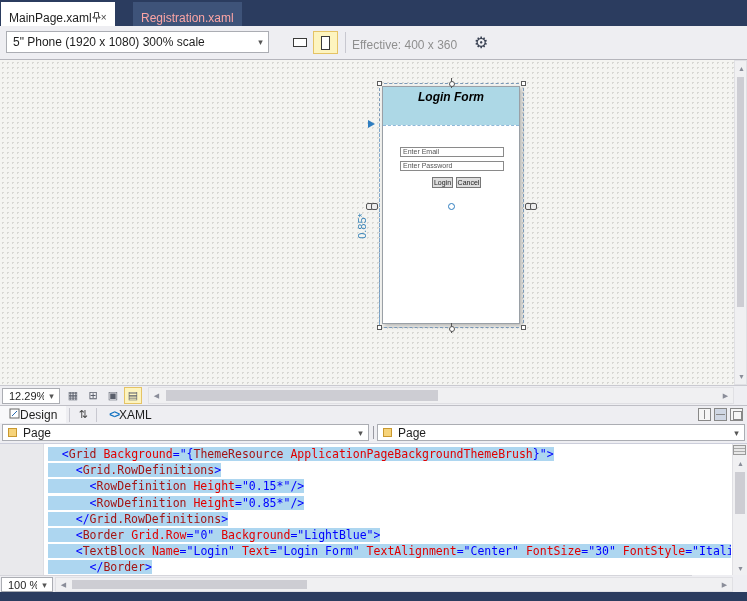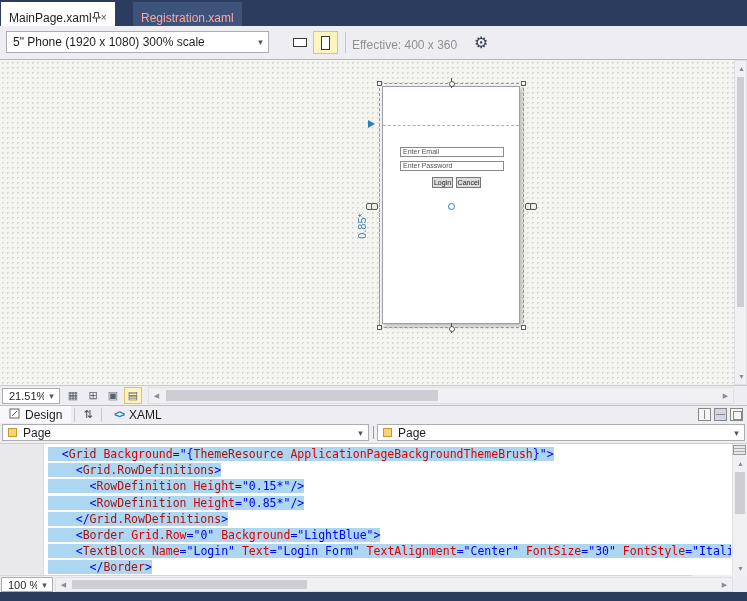--- a/index.html
+++ b/index.html
@@ -87,21 +87,21 @@
     font-size:11px; color:#5A5F6B; border:1px solid transparent; }
   .mini-btn.selected { background:#FDF4BF; border:1px solid #E5C365; }
   #designer-hscroll { position:absolute; left:148px; top:1px; width:586px; height:17px; }
   #designer-hscroll .left { left:0; top:0; }
   #designer-hscroll .right { right:0; top:0; }
   #designer-hscroll .sb-thumb { top:2px; bottom:2px; left:17px; width:272px; }
 
   
   #split-bar { left:0; top:405px; width:747px; height:18px; background:#EEEEF2; border-top:1px solid #BFBFC6;
     display:flex; align-items:center; }
-  .view-tab { display:flex; align-items:center; gap:5px; height:18px; padding:0 9px; }
+  .view-tab { display:flex; align-items:center; height:18px; padding:0 9px; }
   .view-tab .lbl { font-size:12px; }
   #design-view-tab { background:#F8F8FA; }
   .bar-sep { width:1px; height:14px; background:#C8C8D0; margin:0 3px; }
   #swap-panes-btn { width:20px; text-align:center; font-size:11px; color:#444; }
   #xaml-tag-icon { color:#0E70C0; font-weight:bold; font-size:10px; letter-spacing:-1px; }
   #split-right-btns { margin-left:auto; display:flex; align-items:center; padding-right:4px; }
   .split-btn { width:13px; height:13px; border:1px solid #888; background:#F5F5F5; position:relative; margin-left:3px; }
   .split-btn.v::after { content:""; position:absolute; top:1px; bottom:1px; left:5px; width:1px; background:#888; }
   .split-btn.h::after { content:""; position:absolute; left:1px; right:1px; top:5px; height:1px; background:#888; }
   .split-btn.x::after { content:""; position:absolute; left:2px; top:2px; width:7px; height:7px; border:1px solid #888; }
@@ -176,20 +176,23 @@
     </div>
     <div class="vsep" style="left:345px; top:6px; height:21px;"></div>
     <div id="effective-label">Effective: 400 x 360</div>
     <div id="gear-btn">
       <span>⚙</span>
     </div>
   </div>
 
   <div id="design-surface" class="abs">
     <div id="artboard">
+      <div id="artboard-header">
+        <div id="artboard-title">Login Form</div>
+      </div>
       <div id="row-divider-line"></div>
       <div id="email-input" class="tb-input">Enter Email</div>
       <div id="password-input" class="tb-input">Enter Password</div>
       <div id="login-btn" class="ab-btn">Login</div>
       <div id="cancel-btn" class="ab-btn">Cancel</div>
     </div>
 
     <div id="selection-adorner">
       <div class="handle" style="left:-3px; top:-3px;"></div>
       <div class="handle" style="right:-3px; top:-3px;"></div>
@@ -208,21 +211,21 @@
 
     <div id="design-vscroll" class="sb">
       <span class="sb-arrow up">▲</span>
       <div class="sb-thumb"></div>
       <span class="sb-arrow down">▼</span>
     </div>
   </div>
 
   <div id="designer-zoom-bar" class="abs">
     <div id="designer-zoom-select" class="combo">
-      <span class="val">21.51%</span>
+      <span class="val">12.29%</span>
       <span class="arrow">▾</span>
     </div>
     <div class="mini-btn" style="left:64px;">
       <span>▦</span>
     </div>
     <div class="mini-btn" style="left:84px;">
       <span>⊞</span>
     </div>
     <div class="mini-btn" style="left:104px;">
       <span>▣</span>

